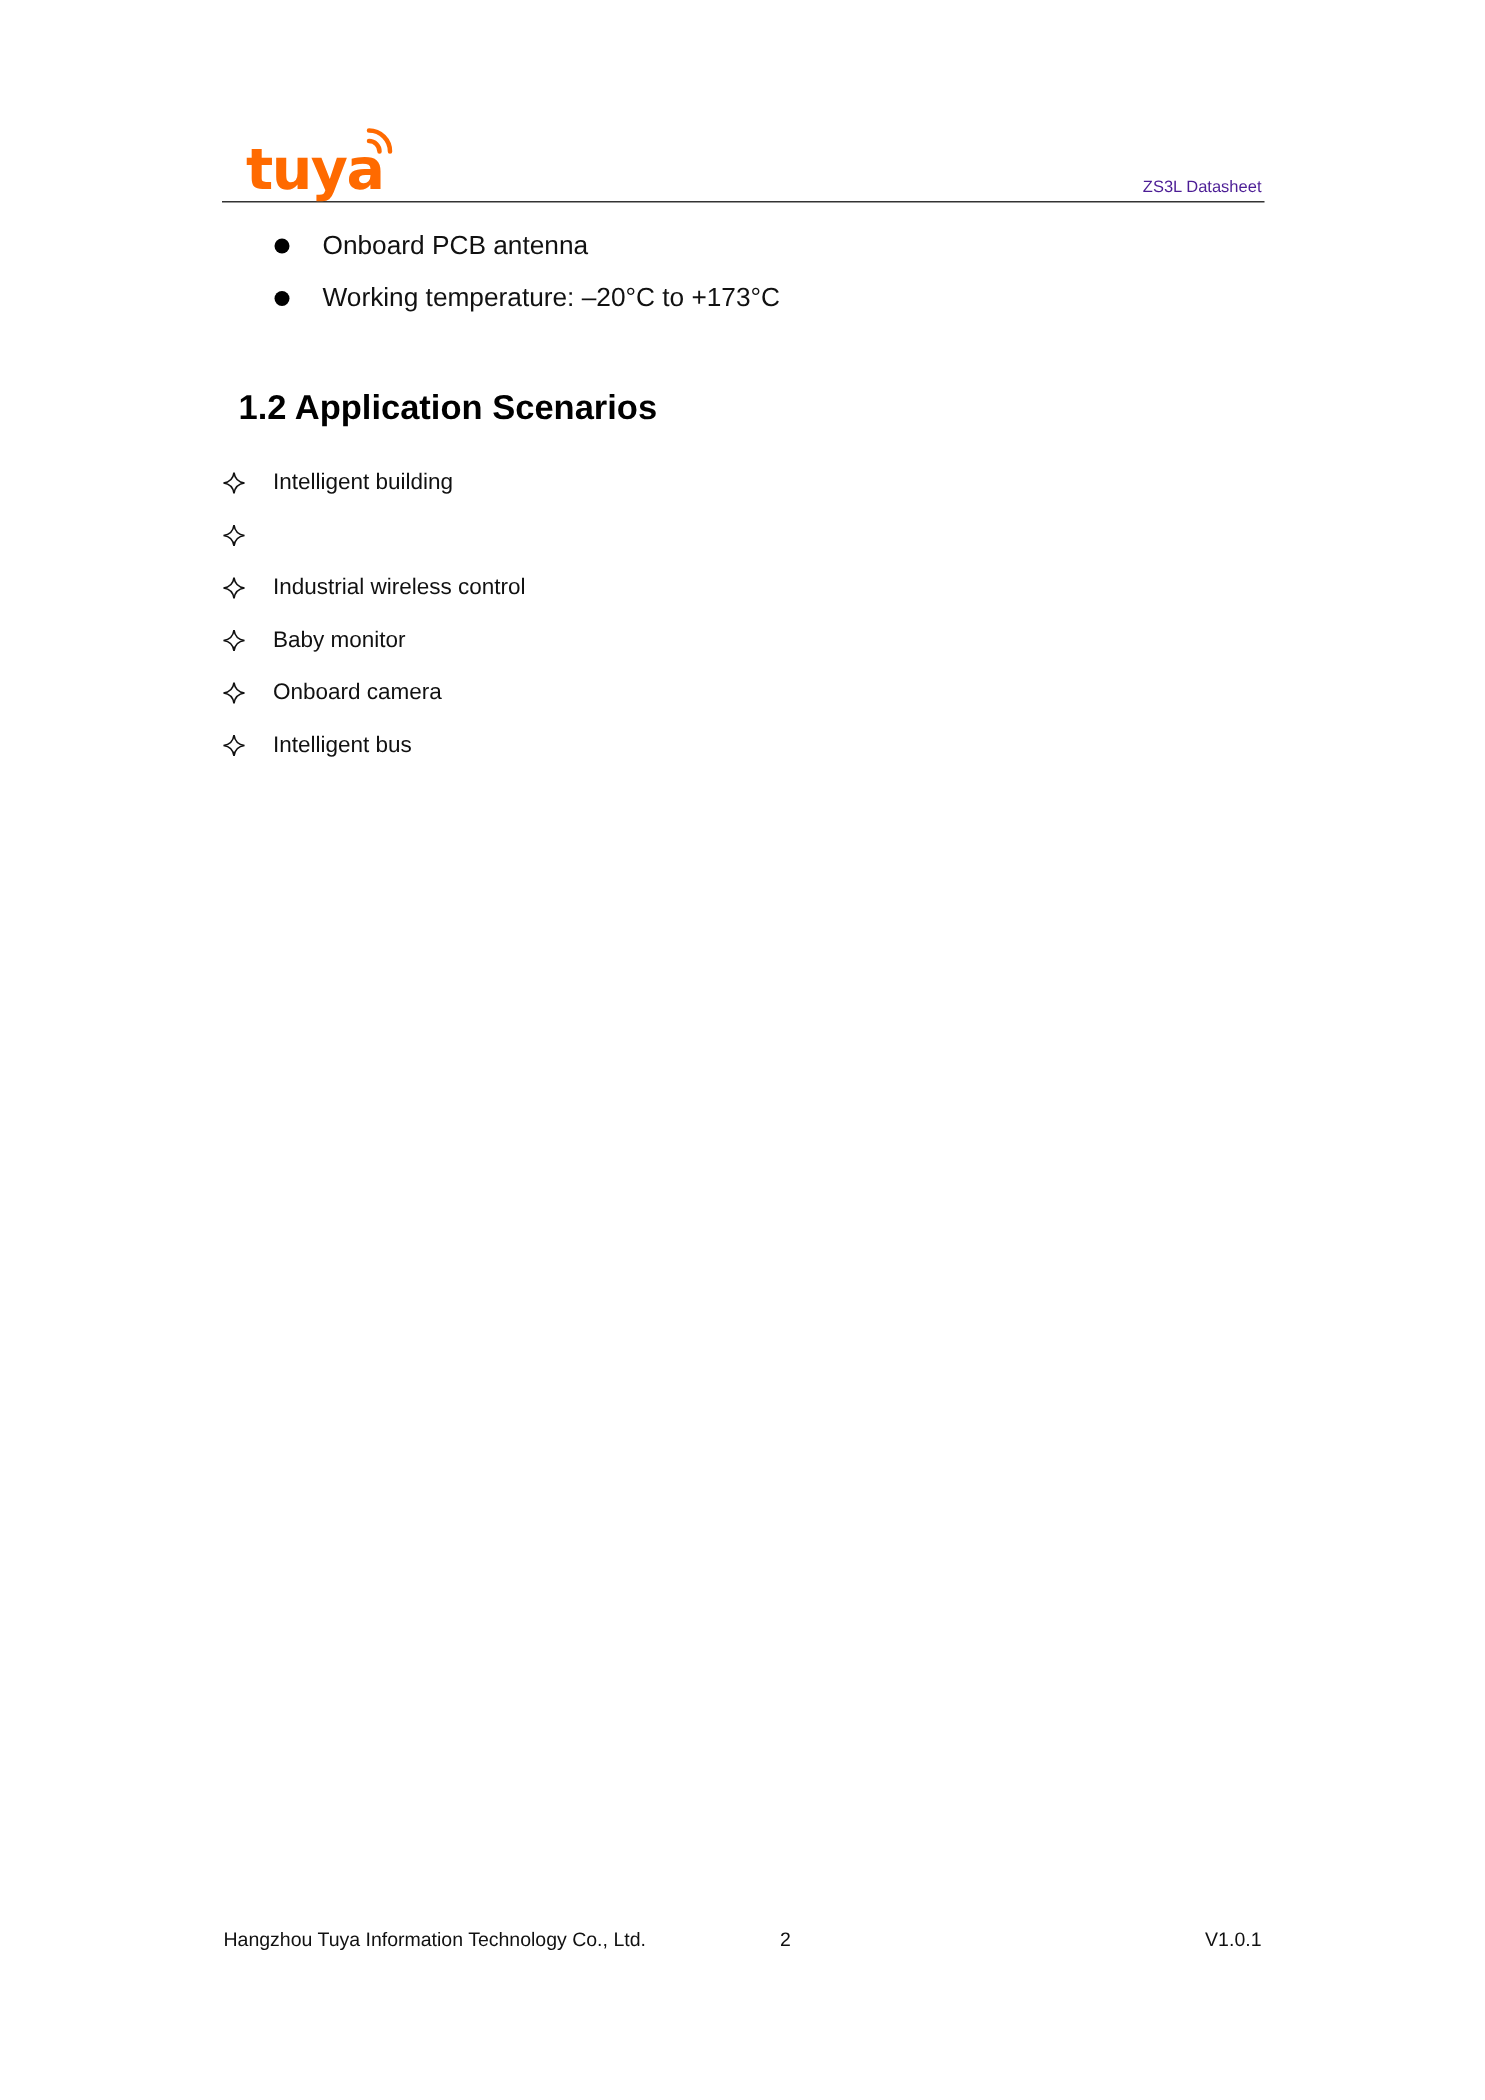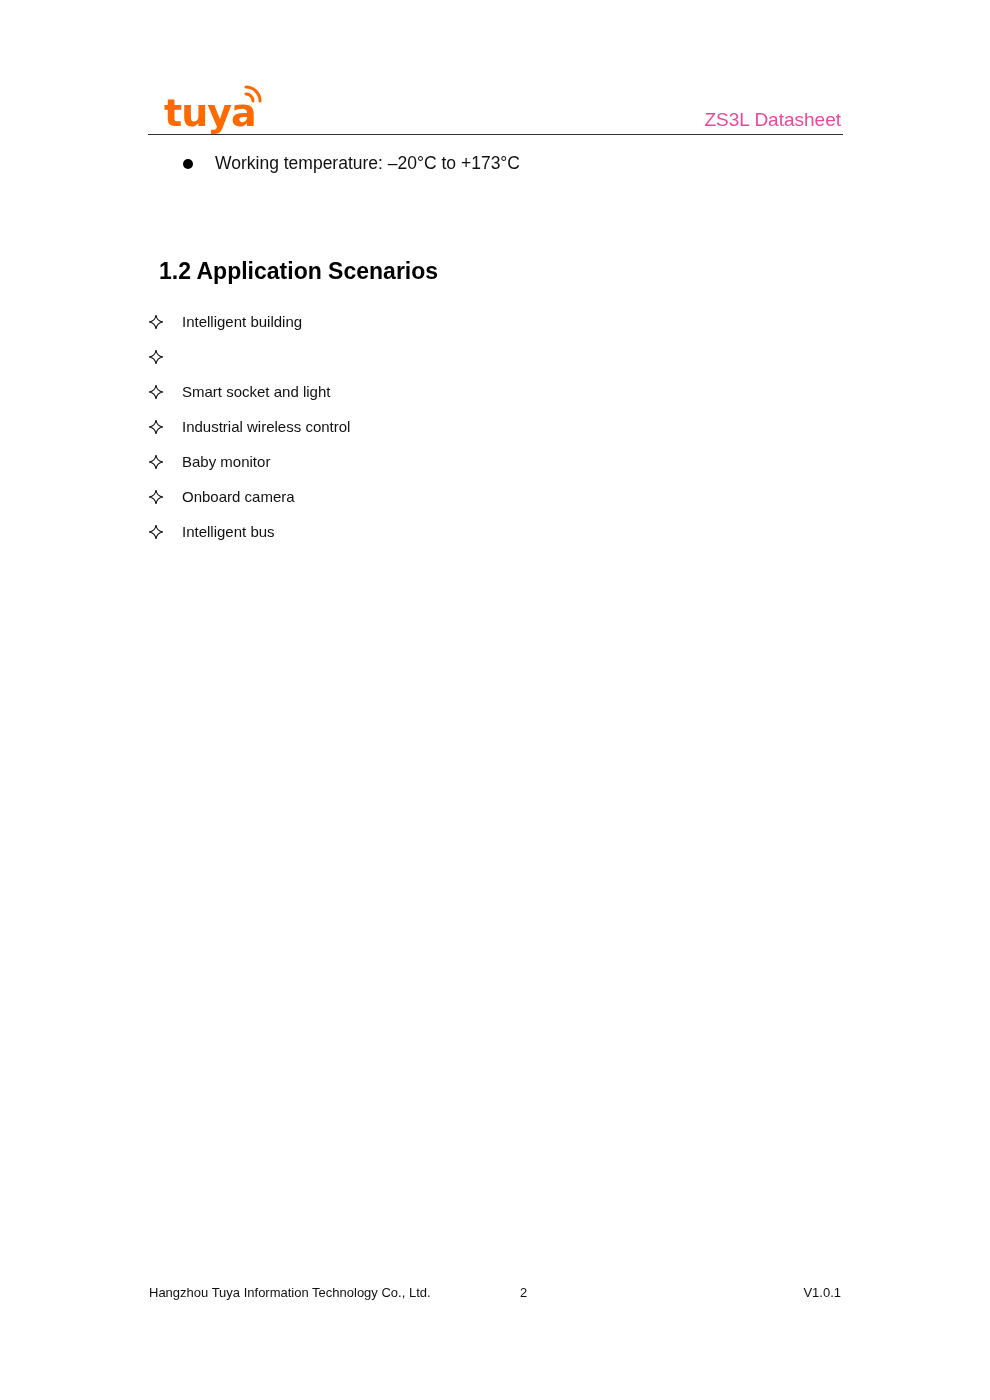--- a/index.html
+++ b/index.html
@@ -44,22 +44,22 @@
       position: absolute;
       left: 78px;
       top: 4px;
       width: 22px;
       height: 22px;
     }
     .doc-title {
       position: absolute;
       right: 2px;
       bottom: 3px;
-      font-size: 19px;
-      color: #ec4899;
+      font-size: 11px;
+      color: #4c1d95;
       text-align: center;
     }
     .feature-list {
       position: absolute;
       left: 180px;
       top: 146px;
       margin: 0;
       padding: 0;
       list-style: none;
     }
@@ -142,43 +142,41 @@
       <path d="M4 10 A7 7 0 0 1 11 17" fill="none" stroke="#ff6a00" stroke-width="3" stroke-linecap="round"></path>
       <path d="M4 3 A14 14 0 0 1 18 17" fill="none" stroke="#ff6a00" stroke-width="3" stroke-linecap="round"></path>
     </svg>
   </div>
   <div class="doc-title">ZS3L Datasheet</div>
 </div>
 
 <ul class="feature-list">
   <li class="feature-item">
     <span class="bullet-dot"></span>
+    <span>Onboard PCB antenna</span>
+  </li>
+  <li class="feature-item">
+    <span class="bullet-dot"></span>
     <span>Working temperature: –20°C to +173°C</span>
   </li>
 </ul>
 
 <h2 class="section-heading">1.2 Application Scenarios</h2>
 
 <ul class="scenario-list">
   <li class="scenario-item">
     <svg class="diamond-icon" viewBox="0 0 16 16">
         <path d="M8 1 Q8.8 7.2 15 8 Q8.8 8.8 8 15 Q7.2 8.8 1 8 Q7.2 7.2 8 1 Z" fill="none" stroke="#111" stroke-width="1.1"></path>
       </svg>
     <span>Intelligent building</span>
   </li>
   <li class="scenario-item">
     <svg class="diamond-icon" viewBox="0 0 16 16">
         <path d="M8 1 Q8.8 7.2 15 8 Q8.8 8.8 8 15 Q7.2 8.8 1 8 Q7.2 7.2 8 1 Z" fill="none" stroke="#111" stroke-width="1.1"></path>
       </svg>
-  </li>
-  <li class="scenario-item">
-    <svg class="diamond-icon" viewBox="0 0 16 16">
-        <path d="M8 1 Q8.8 7.2 15 8 Q8.8 8.8 8 15 Q7.2 8.8 1 8 Q7.2 7.2 8 1 Z" fill="none" stroke="#111" stroke-width="1.1"></path>
-      </svg>
-    <span>Smart socket and light</span>
   </li>
   <li class="scenario-item">
     <svg class="diamond-icon" viewBox="0 0 16 16">
         <path d="M8 1 Q8.8 7.2 15 8 Q8.8 8.8 8 15 Q7.2 8.8 1 8 Q7.2 7.2 8 1 Z" fill="none" stroke="#111" stroke-width="1.1"></path>
       </svg>
     <span>Industrial wireless control</span>
   </li>
   <li class="scenario-item">
     <svg class="diamond-icon" viewBox="0 0 16 16">
         <path d="M8 1 Q8.8 7.2 15 8 Q8.8 8.8 8 15 Q7.2 8.8 1 8 Q7.2 7.2 8 1 Z" fill="none" stroke="#111" stroke-width="1.1"></path>

